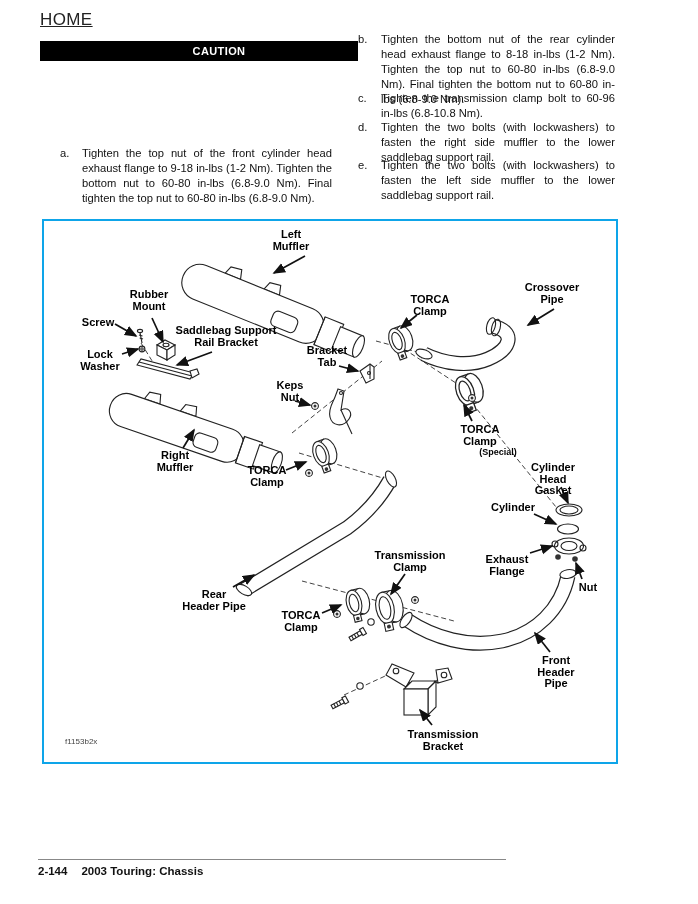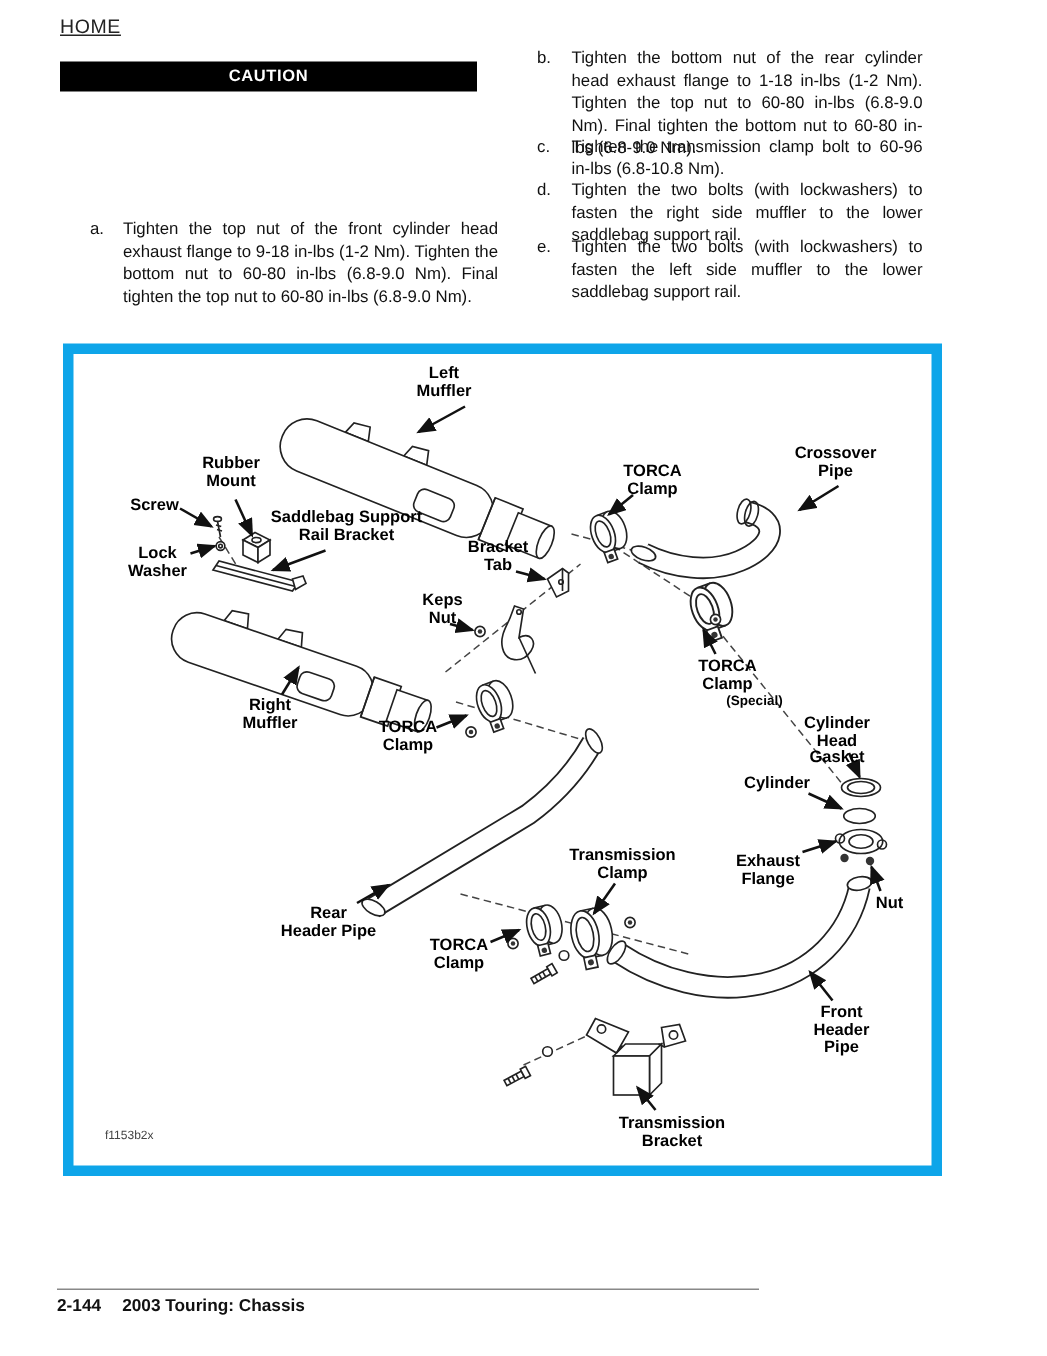--- a/index.html
+++ b/index.html
@@ -1,37 +1,37 @@
 <!DOCTYPE html>
 <html><head>
 <meta charset="utf-8">
 <style>
   html,body{margin:0;padding:0;background:#fff;}
   .page{position:relative;width:698px;height:904px;background:#fff;overflow:hidden;
         font-family:"Liberation Sans",sans-serif;color:#111;}
-  .home{position:absolute;left:40px;top:10px;font-size:13px;color:#222;
+  .home{position:absolute;left:40px;top:10px;font-size:17px;color:#222;
         text-decoration:underline;letter-spacing:.4px;cursor:pointer;}
   .caution-box{position:absolute;left:40px;top:41px;width:278px;height:20px;background:#000;
-        color:#fff;font-weight:bold;font-size:11px;line-height:20px;text-align:center;letter-spacing:.4px;}
+        color:#fff;font-weight:bold;font-size:11px;line-height:20px;text-align:center;letter-spacing:.4px;padding-left:40px;}
   .caution-body{position:absolute;left:38px;top:66px;width:294px;font-weight:bold;
         font-size:11.2px;line-height:16.5px;text-align:justify;}
   .step{position:absolute;display:flex;font-size:11.2px;line-height:15px;}
   .step .num{flex:none;}
   .step .txt{flex:1;text-align:justify;}
   .b{font-weight:normal;}
   #step13{left:38px;top:130px;width:296px;}
   #step13 .num{width:26px;}
   .sub .num{width:22px;}
   #sub-a{left:60px;top:146px;width:272px;}
   #sub-b{left:358px;top:32px;width:257px;}
   #sub-c{left:358px;top:91px;width:257px;}
   #sub-d{left:358px;top:120px;width:257px;}
   #sub-e{left:358px;top:158px;width:257px;}
   #sub-b .num,#sub-c .num,#sub-d .num,#sub-e .num{width:23px;}
-  .figure-box{position:absolute;left:42px;top:229px;width:572px;height:541px;border:7px solid #0ea5e9;}
+  .figure-box{position:absolute;left:42px;top:219px;width:572px;height:541px;border:2px solid #0ea5e9;}
   .figure-caption{position:absolute;left:42px;top:765px;width:572px;text-align:center;
         font-weight:bold;font-size:11.2px;}
   .footer-rule{position:absolute;left:38px;top:859px;width:468px;height:1px;background:#888;}
   .footer{position:absolute;left:38px;top:865px;font-weight:bold;font-size:11.5px;}
   .footer .sect{margin-left:14px;}
   
   .dlabel{position:absolute;transform:translateX(-50%);text-align:center;font-weight:bold;
         font-size:11px;line-height:11.5px;white-space:pre-line;color:#000;}
   .dlabel .note{display:block;font-size:9px;line-height:11px;margin-left:36px;}
   .dcode{position:absolute;left:21px;top:516px;font-size:8px;color:#444;}
@@ -53,21 +53,21 @@
 
   <div class="caution-box">CAUTION</div>
 
 
   <div class="step sub" id="sub-a">
     <span class="num">a.</span>
     <span class="txt"><span>Tighten the top nut of the front cylinder head exhaust flange to 9-18 </span><span class="b">in-lbs</span><span> (1-2 Nm). Tighten the bottom nut to 60-80 </span><span class="b">in-lbs</span><span> (6.8-9.0 Nm). Final tighten the top nut to 60-80 </span><span class="b">in-lbs</span><span> (6.8-9.0 Nm).</span></span>
   </div>
   <div class="step sub" id="sub-b">
     <span class="num">b.</span>
-    <span class="txt"><span>Tighten the bottom nut of the rear cylinder head exhaust flange to 1-18 </span><span class="b">in-lbs</span><span> (1-2 Nm). Tighten the top nut to 60-80 </span><span class="b">in-lbs</span><span> (6.8-9.0 Nm). Final tighten the bottom nut to 60-80 </span><span class="b">in-lbs</span><span> (6.8-9.0 Nm).</span></span>
+    <span class="txt"><span>Tighten the bottom nut of the rear cylinder head exhaust flange to 8-18 </span><span class="b">in-lbs</span><span> (1-2 Nm). Tighten the top nut to 60-80 </span><span class="b">in-lbs</span><span> (6.8-9.0 Nm). Final tighten the bottom nut to 60-80 </span><span class="b">in-lbs</span><span> (6.8-9.0 Nm).</span></span>
   </div>
   <div class="step sub" id="sub-c">
     <span class="num">c.</span>
     <span class="txt"><span>Tighten the transmission clamp bolt to 60-96 </span><span class="b">in-lbs</span><span> (6.8-10.8 Nm).</span></span>
   </div>
   <div class="step sub" id="sub-d">
     <span class="num">d.</span>
     <span class="txt"><span>Tighten the two bolts (with lockwashers) to fasten the right side muffler to the lower saddlebag support rail.</span></span>
   </div>
   <div class="step sub" id="sub-e">

